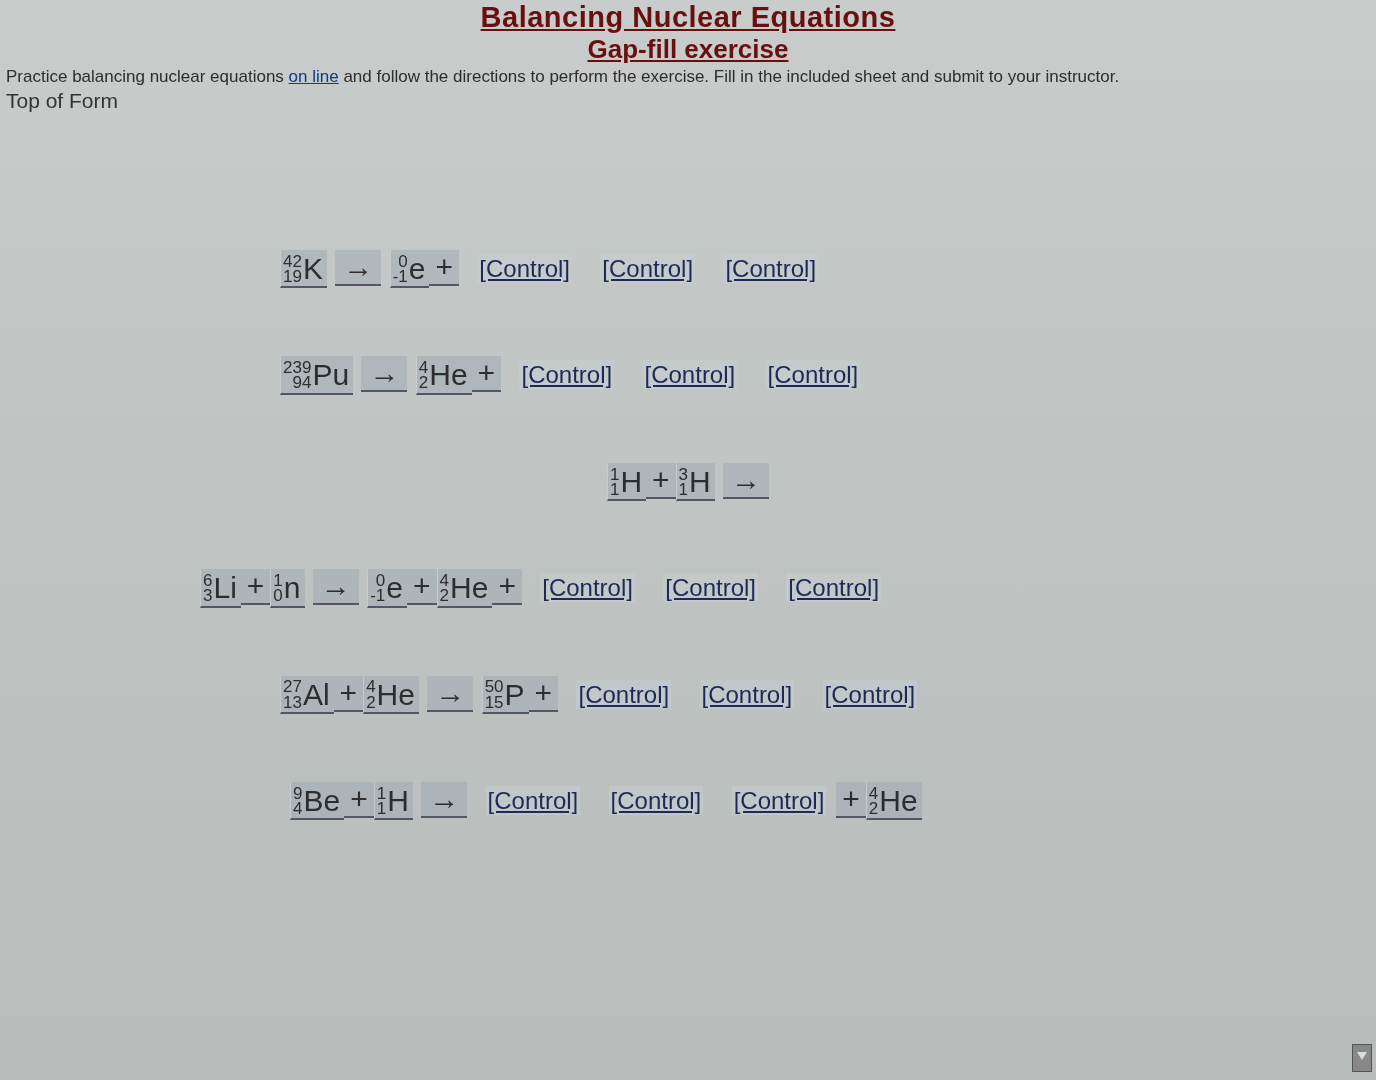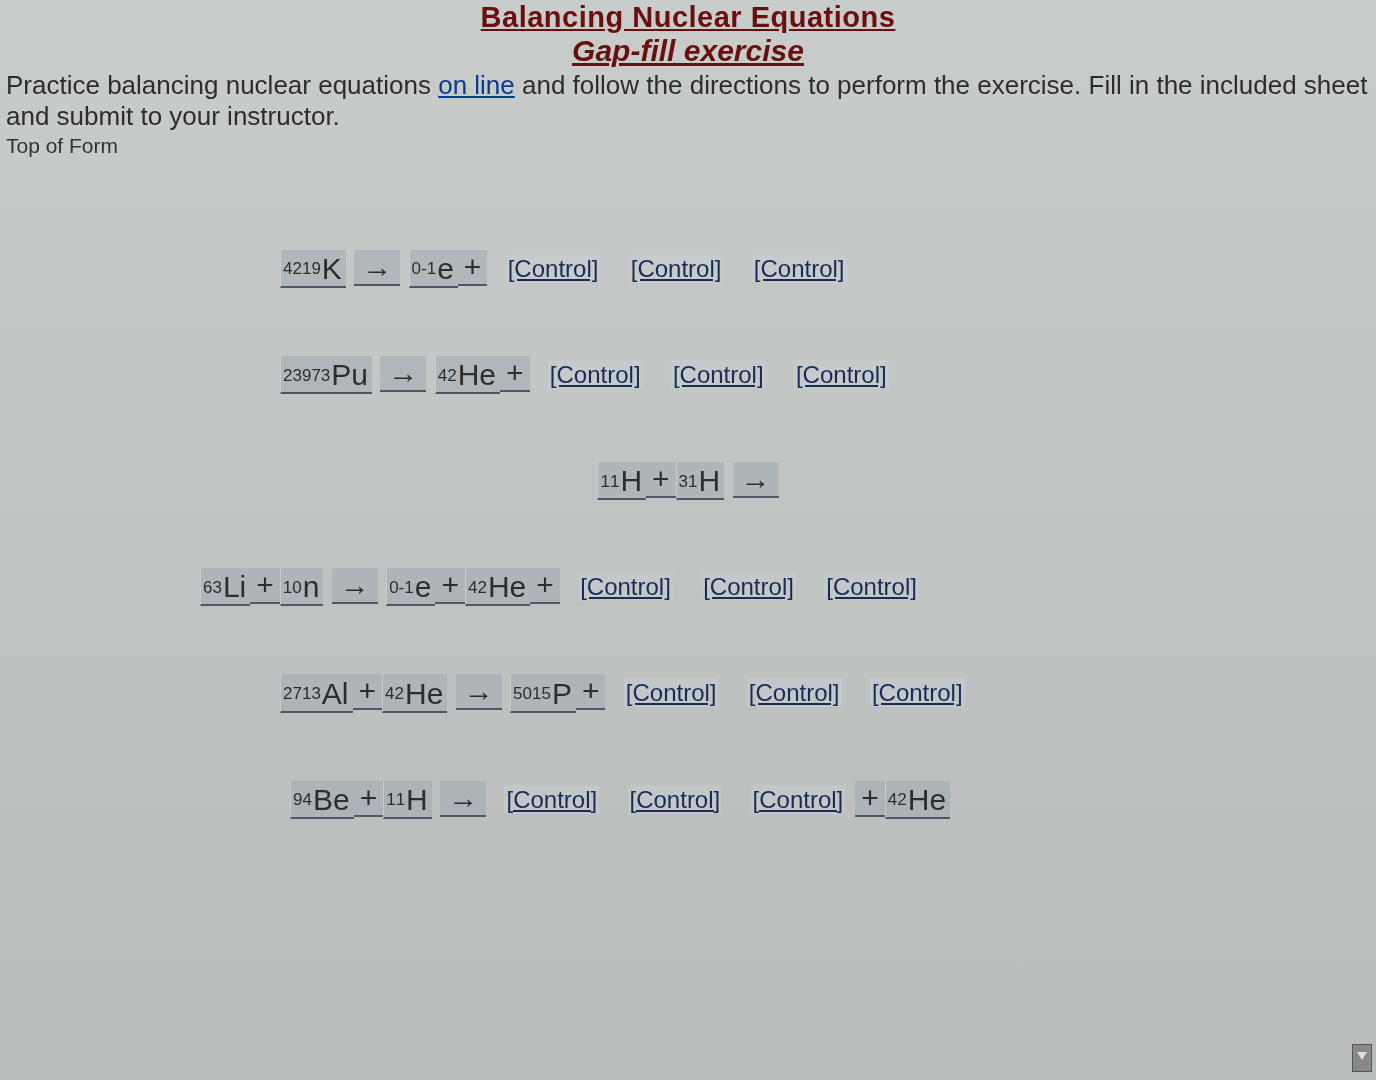--- a/index.html
+++ b/index.html
@@ -26,29 +26,28 @@
   }
   .title-link {
     font-size: 29px;
     font-weight: bold;
     color: #6a0f0f;
     text-decoration: underline;
     cursor: pointer;
     letter-spacing: 0.5px;
   }
   .subtitle-link {
-    font-size: 30px;
+    font-size: 26px;
     font-weight: bold;
     color: #6a0f0f;
     text-decoration: underline;
     cursor: pointer;
-    font-style: italic;
   }
   .instructions {
-    font-size: 26px;
+    font-size: 17px;
     color: #2d2d2d;
     padding: 2px 6px 0 6px;
     line-height: 1.2;
   }
   .online-link {
     color: #0b3b8c;
     text-decoration: underline;
     cursor: pointer;
   }
   .top-of-form {
@@ -92,21 +91,21 @@
     position: relative;
     vertical-align: middle;
     background: rgba(155,165,175,0.45);
     padding: 2px 4px 2px 2px;
     border-bottom: 2px solid #556;
     border-left: 1px solid rgba(255,255,255,0.3);
     line-height: 1.0;
   }
   .iso .num-stack {
     display: inline-flex;
-    flex-direction: row;
+    flex-direction: column;
     align-items: flex-end;
     font-size: 17px;
     line-height: 0.9;
     vertical-align: middle;
     margin-right: 1px;
   }
   .iso .num-stack .mass { font-size: 17px; }
   .iso .num-stack .atomic { font-size: 17px; }
   .iso .sym {
     display: inline-block;
@@ -169,21 +168,21 @@
   <div class="eq-area" id="eq-area">
       <div class="eq-row shift-left-60"><span class="iso"><span class="num-stack">
             <span class="mass">42</span>
             <span class="atomic">19</span>
           </span><span class="sym">K</span></span> <span class="arrow">→</span> <span class="iso"><span class="num-stack">
             <span class="mass">0</span>
             <span class="atomic">-1</span>
           </span><span class="sym">e</span></span><span class="op"> + </span> <span class="ctrl">[Control]</span> <span class="ctrl">[Control]</span> <span class="ctrl">[Control]</span></div>
       <div class="eq-row shift-left-60"><span class="iso"><span class="num-stack">
             <span class="mass">239</span>
-            <span class="atomic">73</span>
+            <span class="atomic">94</span>
           </span><span class="sym">Pu</span></span> <span class="arrow">→</span> <span class="iso"><span class="num-stack">
             <span class="mass">4</span>
             <span class="atomic">2</span>
           </span><span class="sym">He</span></span><span class="op"> + </span> <span class="ctrl">[Control]</span> <span class="ctrl">[Control]</span> <span class="ctrl">[Control]</span></div>
       <div class="eq-row center "><span class="iso"><span class="num-stack">
             <span class="mass">1</span>
             <span class="atomic">1</span>
           </span><span class="sym">H</span></span><span class="op"> + </span><span class="iso"><span class="num-stack">
             <span class="mass">3</span>
             <span class="atomic">1</span>

